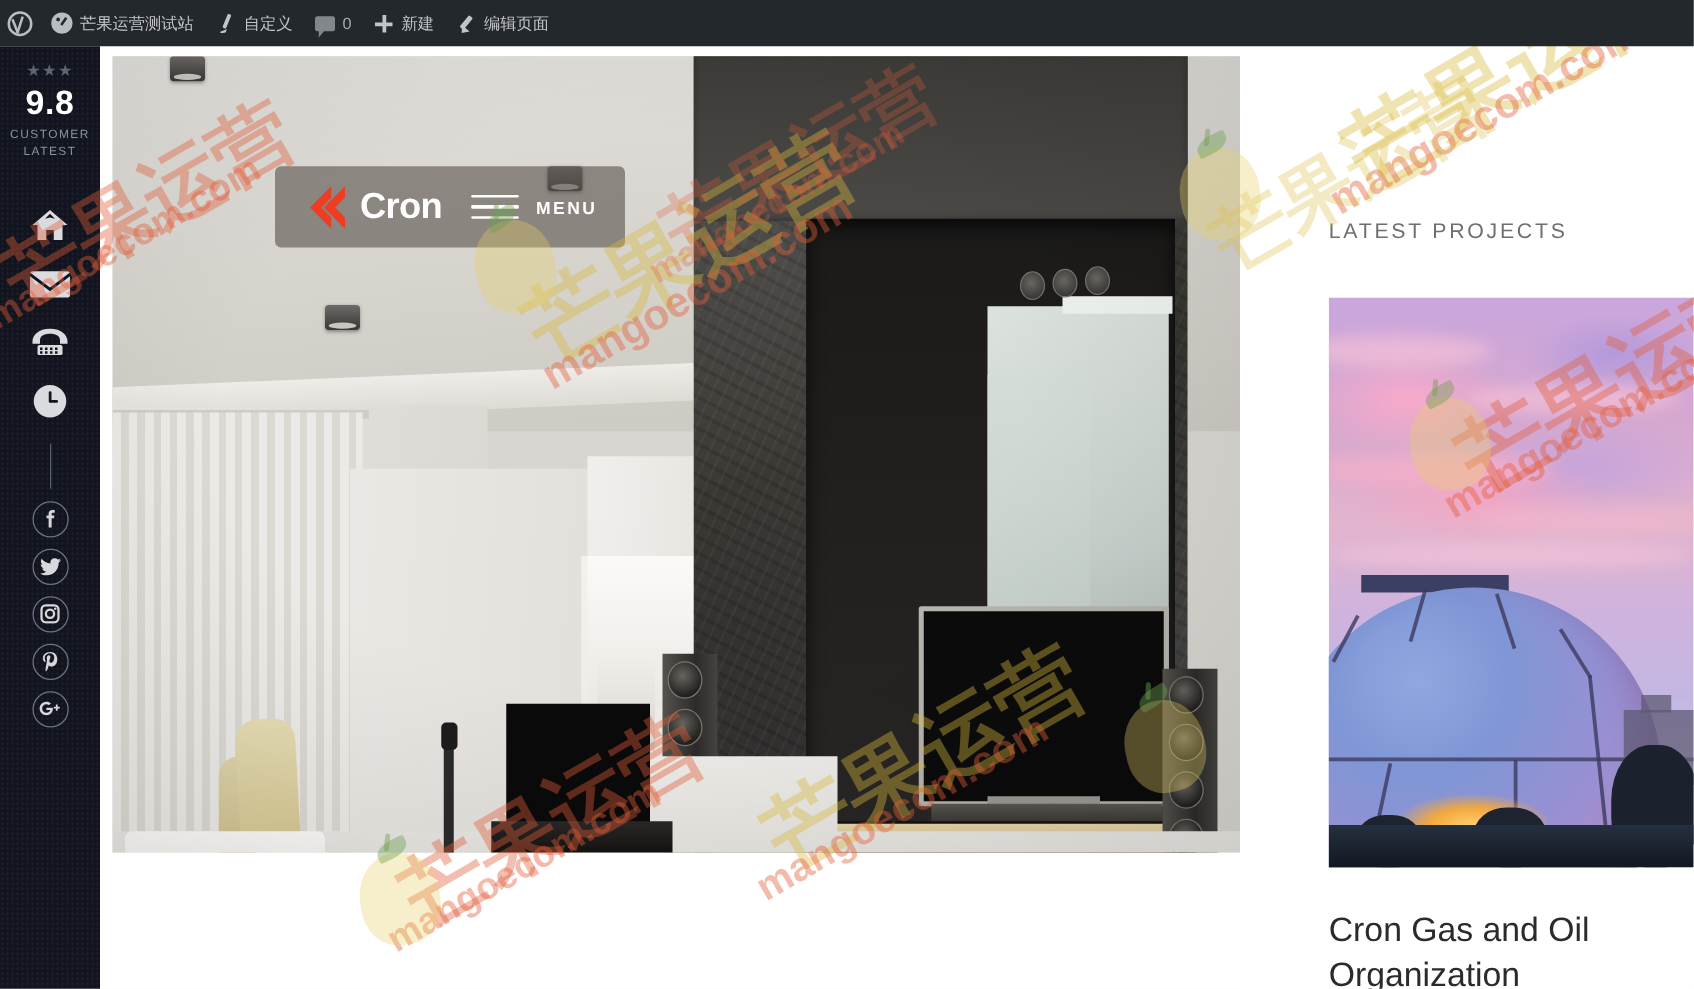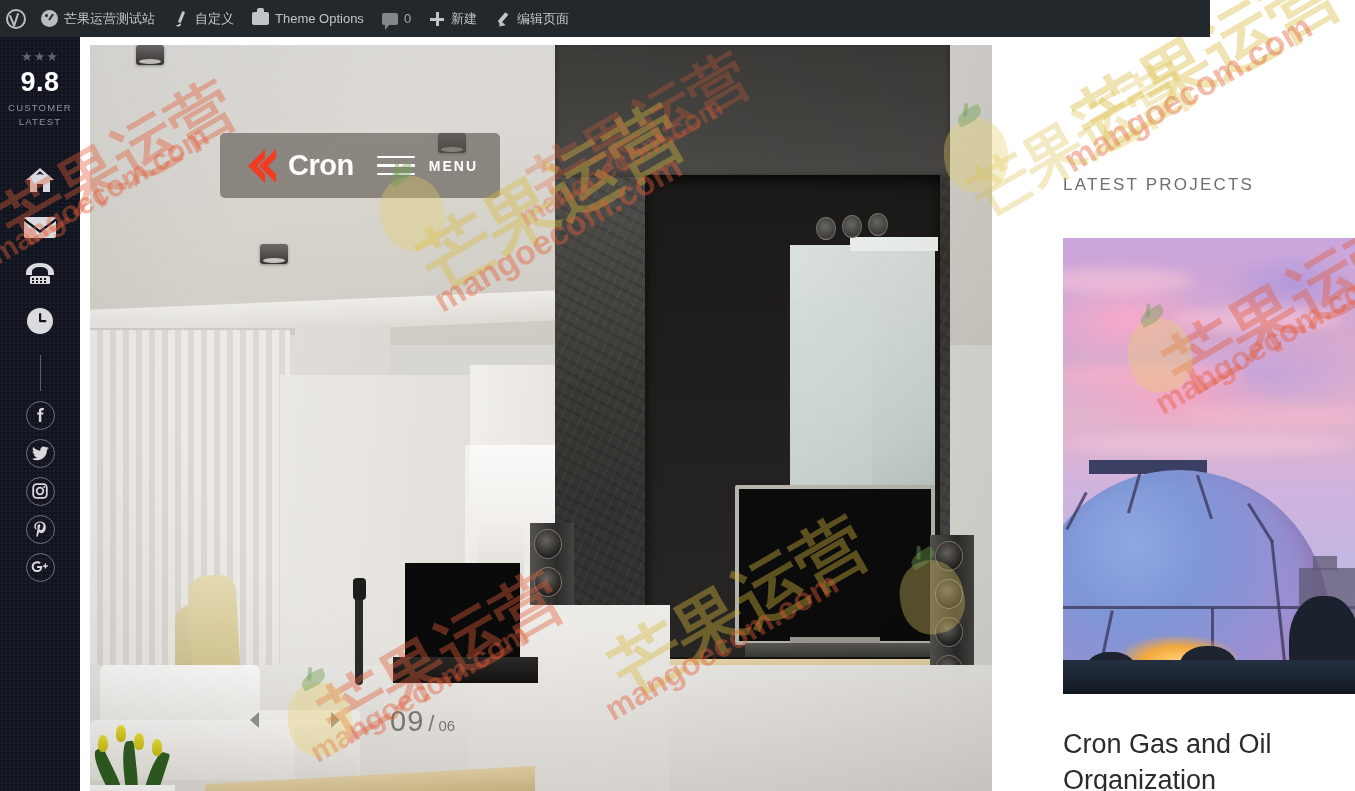--- a/index.html
+++ b/index.html
@@ -6,21 +6,21 @@
   html, body {
     width: 1355px; height: 791px;
     overflow: hidden;
     background: #ffffff;
     font-family: "Liberation Sans", sans-serif;
   }
 
   
   #adminbar {
     position: absolute; top: 0; left: 0;
-    width: 1210px; height: 37px;
+    width: 1355px; height: 37px;
     background: #23282d;
     display: flex; align-items: center;
     color: #b4b9be;
     font-size: 13px;
     white-space: nowrap;
     z-index: 50;
   }
   .ab-item {
     display: flex; align-items: center;
     height: 37px;
@@ -152,21 +152,21 @@
   .sb-social {
     width:29px;height:29px;border-radius:50%;border:1px solid #6e737d;
     display:flex;align-items:center;justify-content:center;
     color:#d6d8dc; font-size:13px; margin:9px auto;
     cursor:pointer;
   }
   .sb-social svg{display:block;}
 
   
   #hero {
-    position:absolute; left:90px; top:45px; width:902px; height:746px;
+    position:absolute; left:90px; top:45px; width:902px; height:637px;
     overflow:hidden;
     background:#d8d6d1;
   }
   .hero-scene { position:absolute; inset:0; }
 
   
   .ceiling{
     position:absolute;left:0;top:0;width:902px;height:300px;
     background:linear-gradient(175deg,#e2e0dc 0%,#d6d3cd 55%,#cbc8c2 100%);
   }
@@ -552,26 +552,20 @@
     <span>芒果运营测试站</span>
   </div>
 
   <div class="ab-item">
     <span class="ab-ico">
         <span class="brush-glyph"></span>
       </span>
     <span>自定义</span>
   </div>
 
-  <div class="ab-item">
-    <span class="ab-ico">
-        <span class="case-glyph"></span>
-      </span>
-    <span>Theme Options</span>
-  </div>
 
   <div class="ab-item">
     <span class="ab-ico">
         <span class="bubble-glyph"></span>
       </span>
     <span class="ab-count">0</span>
   </div>
 
   <div class="ab-item">
     <span class="ab-ico">

